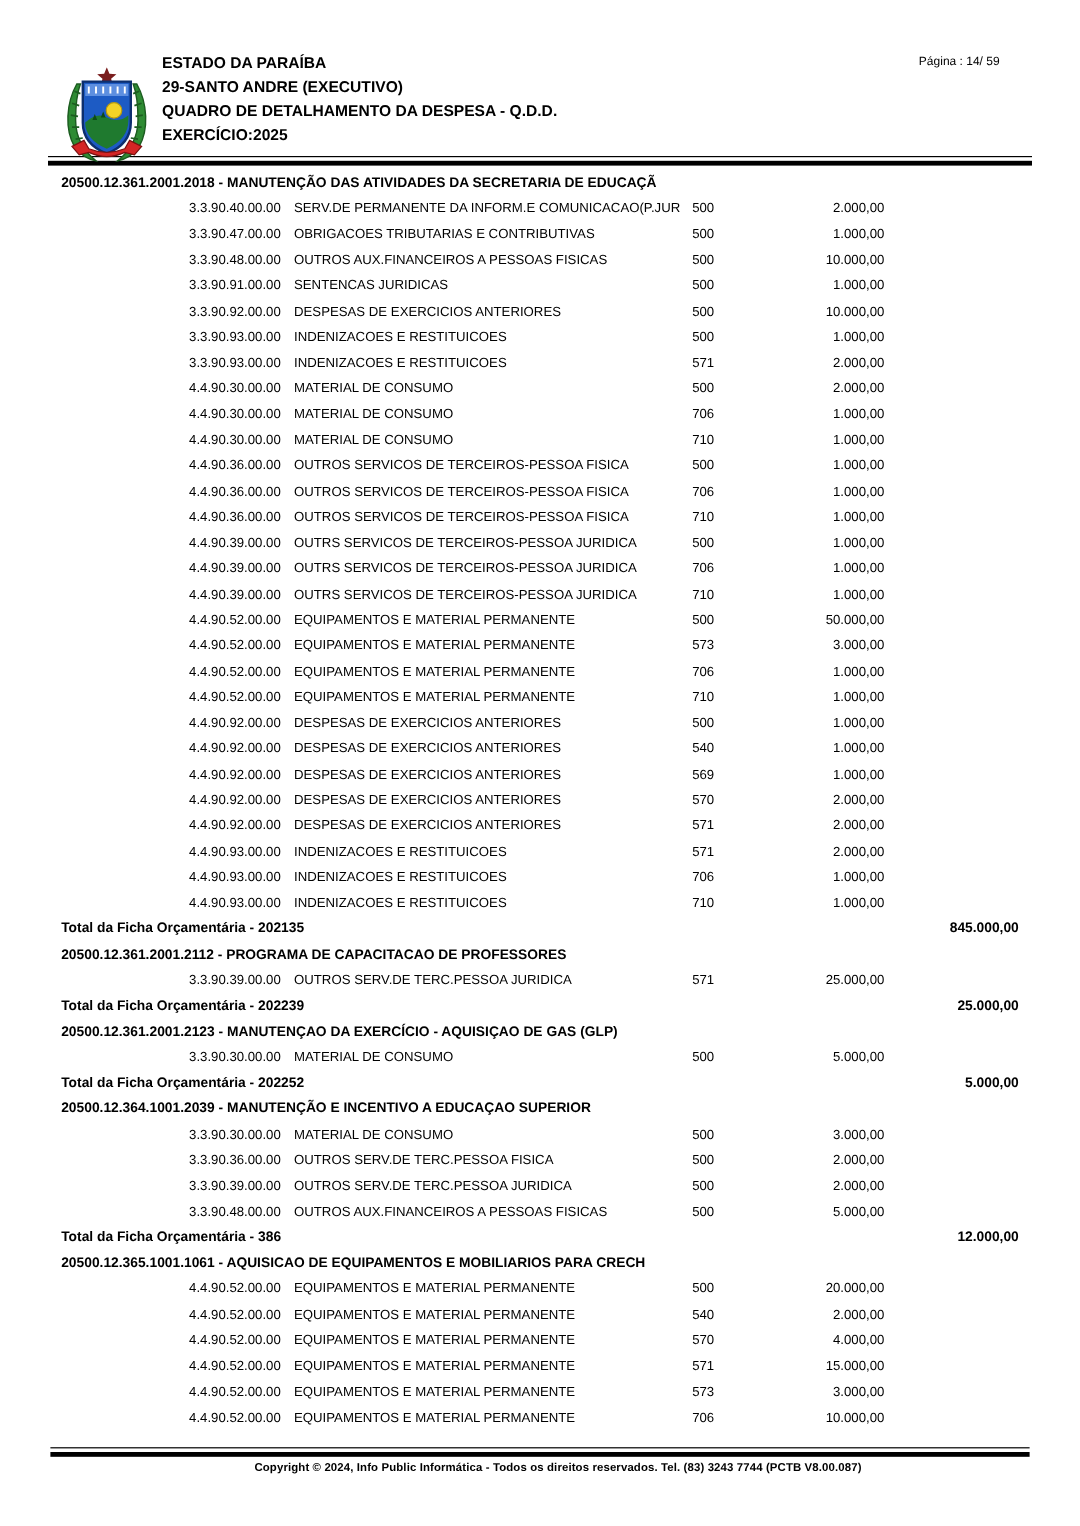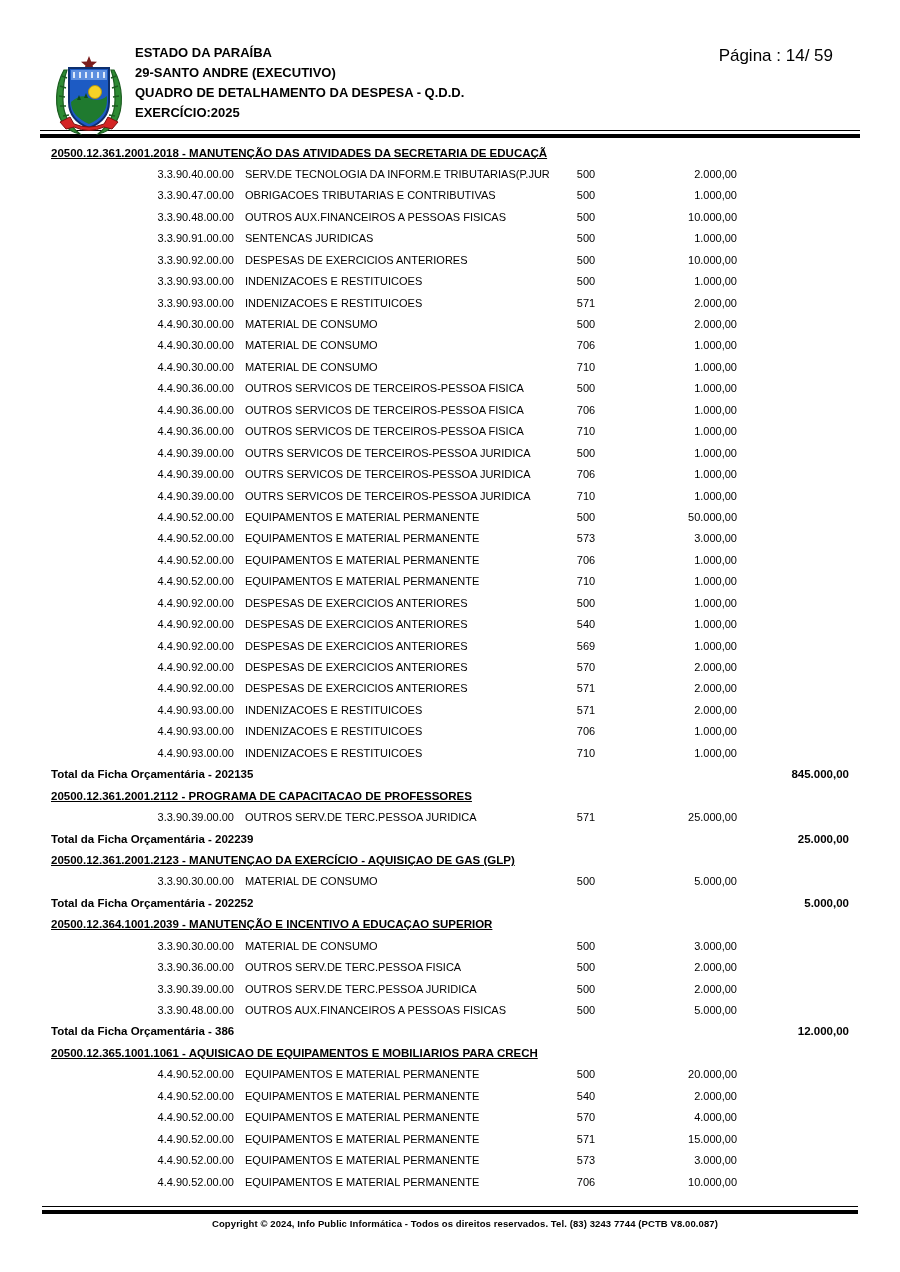--- a/index.html
+++ b/index.html
@@ -11,28 +11,28 @@
   }
   
   .report-header { position:relative; height:130px; }
   .logo { position:absolute; left:54px; top:56px; width:70px; height:86px; }
   .org-block {
     position:absolute; left:135px; top:43px;
     font-size:13px; font-weight:bold; line-height:20px; white-space:nowrap;
   }
   .page-label {
     position:absolute; top:46px; right:67px;
-    font-size:17px; font-weight:normal;
+    font-size:10px; font-weight:normal;
   }
   
   .rule { margin:0 40px; }
   .rule .thin  { height:0; border-top:1.5px solid #000; }
   .rule .thick { height:3.5px; background:#000; margin-top:3px; }
   
-  .content { margin:5px 51px 0 51px;text-decoration:underline; }
+  .content { margin:5px 51px 0 51px; }
   .section-title {
     position:relative; height:21.45px; line-height:21.45px;
     font-size:11.5px; font-weight:bold; white-space:nowrap; margin:0;
   }
   .row { position:relative; height:21.45px; line-height:21.45px; font-size:11px; }
   .row .code { position:absolute; left:0;    width:183px; text-align:right; white-space:nowrap; }
   .row .desc { position:absolute; left:194px; white-space:nowrap; }
   .row .src  { position:absolute; left:505px; width:60px;  text-align:center; white-space:nowrap; }
   .row .val  { position:absolute; left:566px; width:120px; text-align:right; white-space:nowrap; }
   .total-row { position:relative; height:21.45px; line-height:21.45px; font-size:11.5px; font-weight:bold; }
@@ -84,21 +84,21 @@
     <div class="thin"></div>
     <div class="thick"></div>
   </div>
 
   <main class="content">
     <section class="section">
       <h2 class="section-title">20500.12.361.2001.2018 - MANUTENÇÃO DAS ATIVIDADES DA SECRETARIA DE EDUCAÇÃ</h2>
       <div class="rows">
     <div class="row">
       <span class="code">3.3.90.40.00.00</span>
-      <span class="desc">SERV.DE TECNOLOGIA DA INFORM.E TRIBUTARIAS(P.JUR</span>
+      <span class="desc">SERV.DE PERMANENTE DA INFORM.E COMUNICACAO(P.JUR</span>
       <span class="src">500</span>
       <span class="val">2.000,00</span>
     </div>
 
     <div class="row">
       <span class="code">3.3.90.47.00.00</span>
       <span class="desc">OBRIGACOES TRIBUTARIAS E CONTRIBUTIVAS</span>
       <span class="src">500</span>
       <span class="val">1.000,00</span>
     </div>

